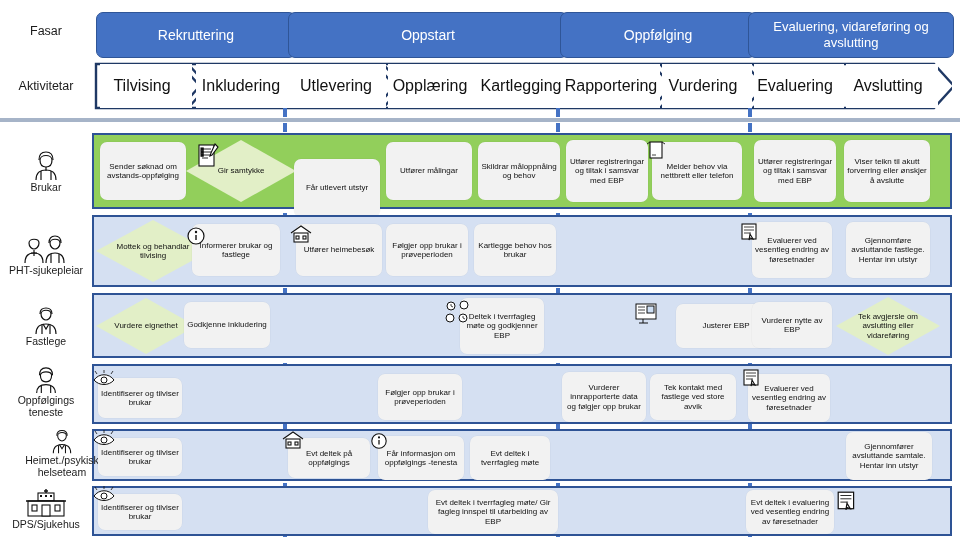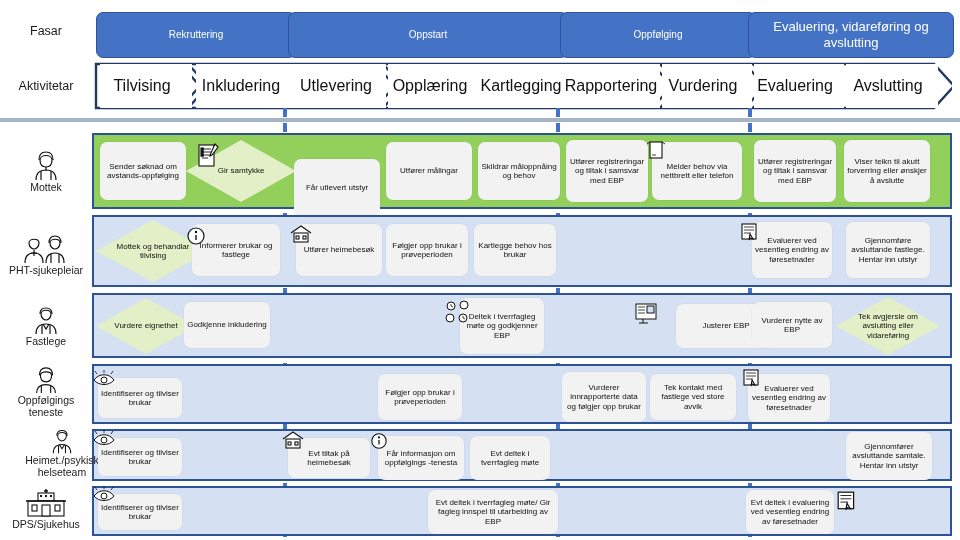--- a/index.html
+++ b/index.html
@@ -19,21 +19,21 @@
     display:flex;flex-direction:column;align-items:center;justify-content:center;
     font-size:10.5px;line-height:12px;text-align:center;color:#1b1b1b;
   }
   .rowlabel .cap{display:block;}
   .rowlabel svg{display:block;}
 
   
   .phase{
     position:absolute;top:12px;height:44px;
     background:#4472C4;border:1px solid #2F5597;border-radius:7px;
-    color:#ffffff;font-size:10px;line-height:16px;
+    color:#ffffff;font-size:14px;line-height:16px;
     display:flex;align-items:center;justify-content:center;text-align:center;
     padding:0 4px;
   }
   .phase.small{font-size:13px;}
   .hdr-label{
     position:absolute;left:0;width:92px;text-align:center;
     font-size:12.5px;color:#1b1b1b;
   }
 
   
@@ -166,21 +166,21 @@
   <div class="rowlabel" style="top:133px;height:76px;">
     <span>
       <svg width="30" height="32" viewBox="0 0 30 32" fill="none" stroke="#111" stroke-width="1.2">
         <path d="M9 11 C9 5,21 5,21 11 C21 16,18 18,15 18 C12 18,9 16,9 11Z"></path>
         <path d="M8 11 C8 6,10 3,15 3 C20 3,22 6,22 11"></path>
         <path d="M15 18 L15 22"></path>
         <path d="M5 31 C5 23,10 21,15 21 C20 21,25 23,25 31"></path>
         <path d="M10 22 L10 31 M20 22 L20 31"></path>
       </svg>
     </span>
-    <span class="cap">Mottek</span>
+    <span class="cap">Brukar</span>
   </div>
   <div class="task" style="left:100px;top:142px;width:86px;height:58px;">Sender søknad om avstands-oppfølging</div>
   <div class="diamond" style="left:186px;top:140px;width:110px;height:62px;">
     <span class="dshape"></span>
     <span class="dtxt">Gir samtykke</span>
   </div>
   <span class="icn" style="left:198px;top:142px;">
     <svg width="22" height="26" viewBox="0 0 22 26" fill="#fff" stroke="#111" stroke-width="1.1">
       <rect x="1" y="3" width="15" height="21"></rect>
       <path d="M4 7h9M4 10h9M4 13h9M4 16h6" stroke-width="0.9"></path>
@@ -343,21 +343,21 @@
     <span class="cap">Heimet./psykisk helseteam</span>
   </div>
   <div class="task" style="left:98px;top:438px;width:84px;height:38px;">Identifiserer og tilviser brukar</div>
   <span class="icn" style="left:92px;top:430px;">
     <svg width="24" height="18" viewBox="0 0 24 18" fill="#fff" stroke="#111" stroke-width="1">
       <path d="M2 10 C7 3,17 3,22 10 C17 16,7 16,2 10Z"></path>
       <circle cx="12" cy="10" r="3"></circle>
       <path d="M5 4 L3 1 M12 3 L12 0 M19 4 L21 1" stroke-width="0.8"></path>
     </svg>
   </span>
-  <div class="task" style="left:288px;top:438px;width:82px;height:40px;">Evt tiltak på heimebesøk</div>
+  <div class="task" style="left:288px;top:438px;width:82px;height:40px;">Evt deltek på oppfølgings</div>
   <span class="icn" style="left:282px;top:430px;">
     <svg width="22" height="20" viewBox="0 0 22 20" fill="#fff" stroke="#111" stroke-width="1.1">
       <path d="M1 9 L11 2 L21 9"></path>
       <rect x="4" y="9" width="14" height="9"></rect>
       <rect x="6" y="12" width="3" height="3"></rect>
       <rect x="13" y="12" width="3" height="3"></rect>
     </svg>
   </span>
   <div class="task" style="left:378px;top:436px;width:86px;height:44px;">Får informasjon om oppfølgings -tenesta</div>
   <span class="icn" style="left:370px;top:432px;">

